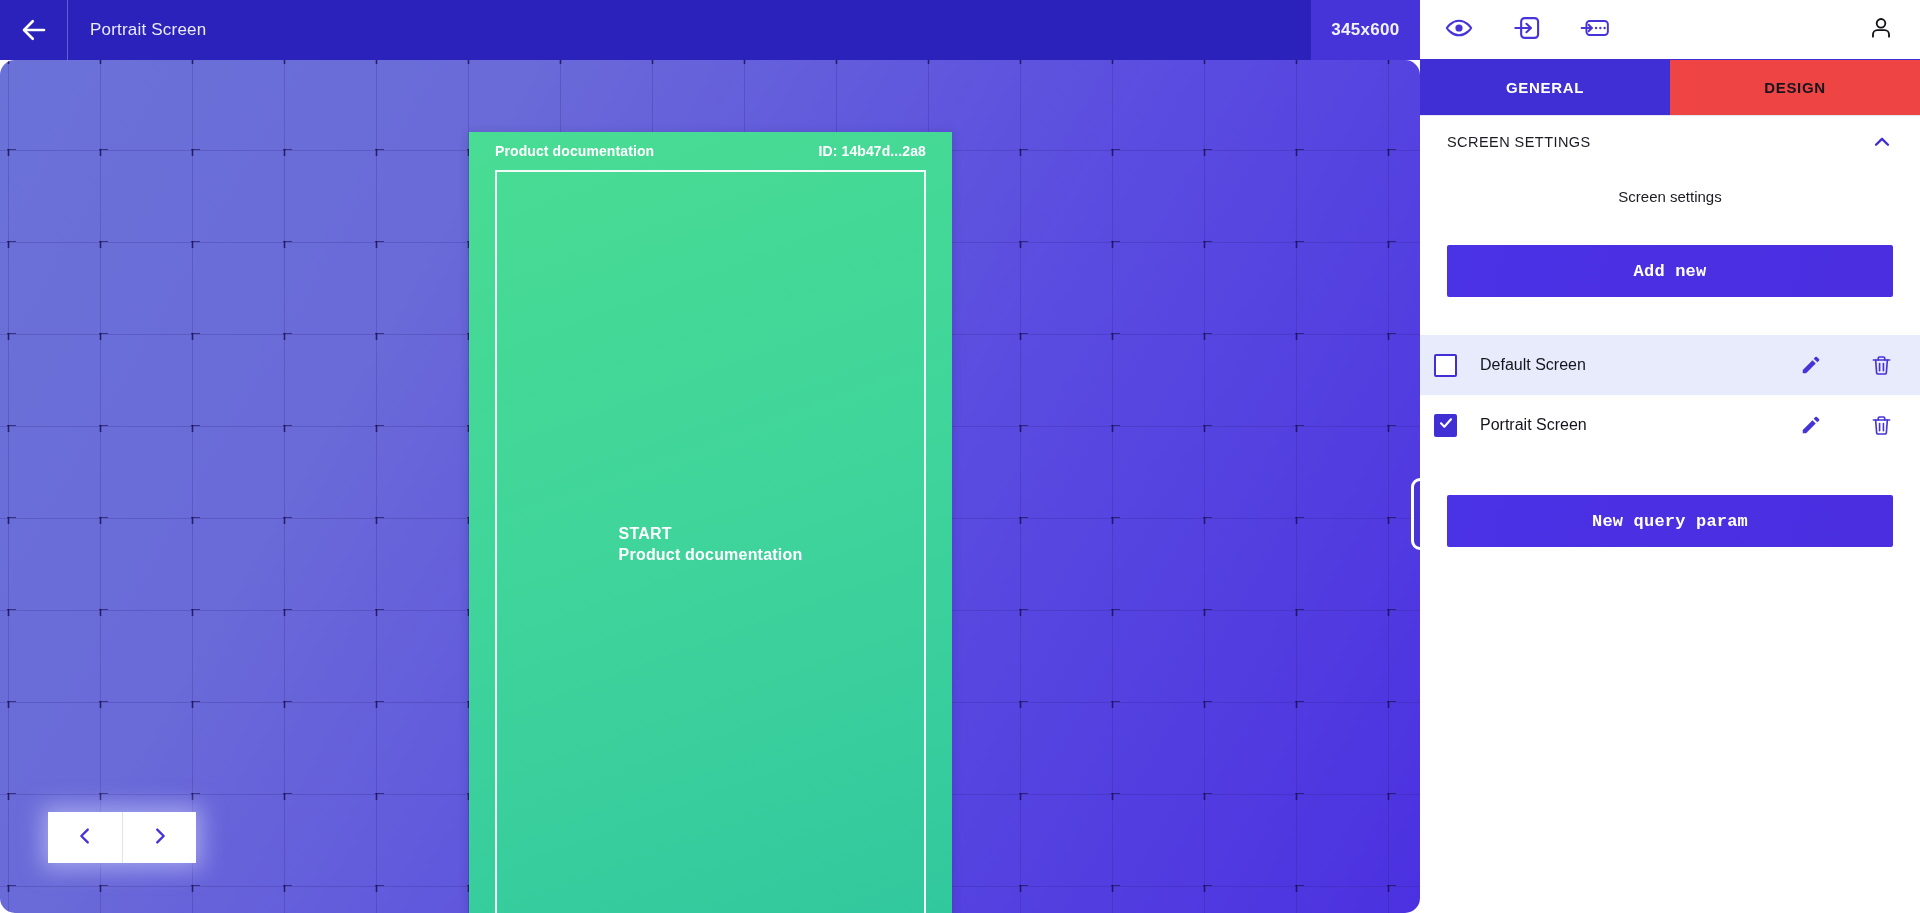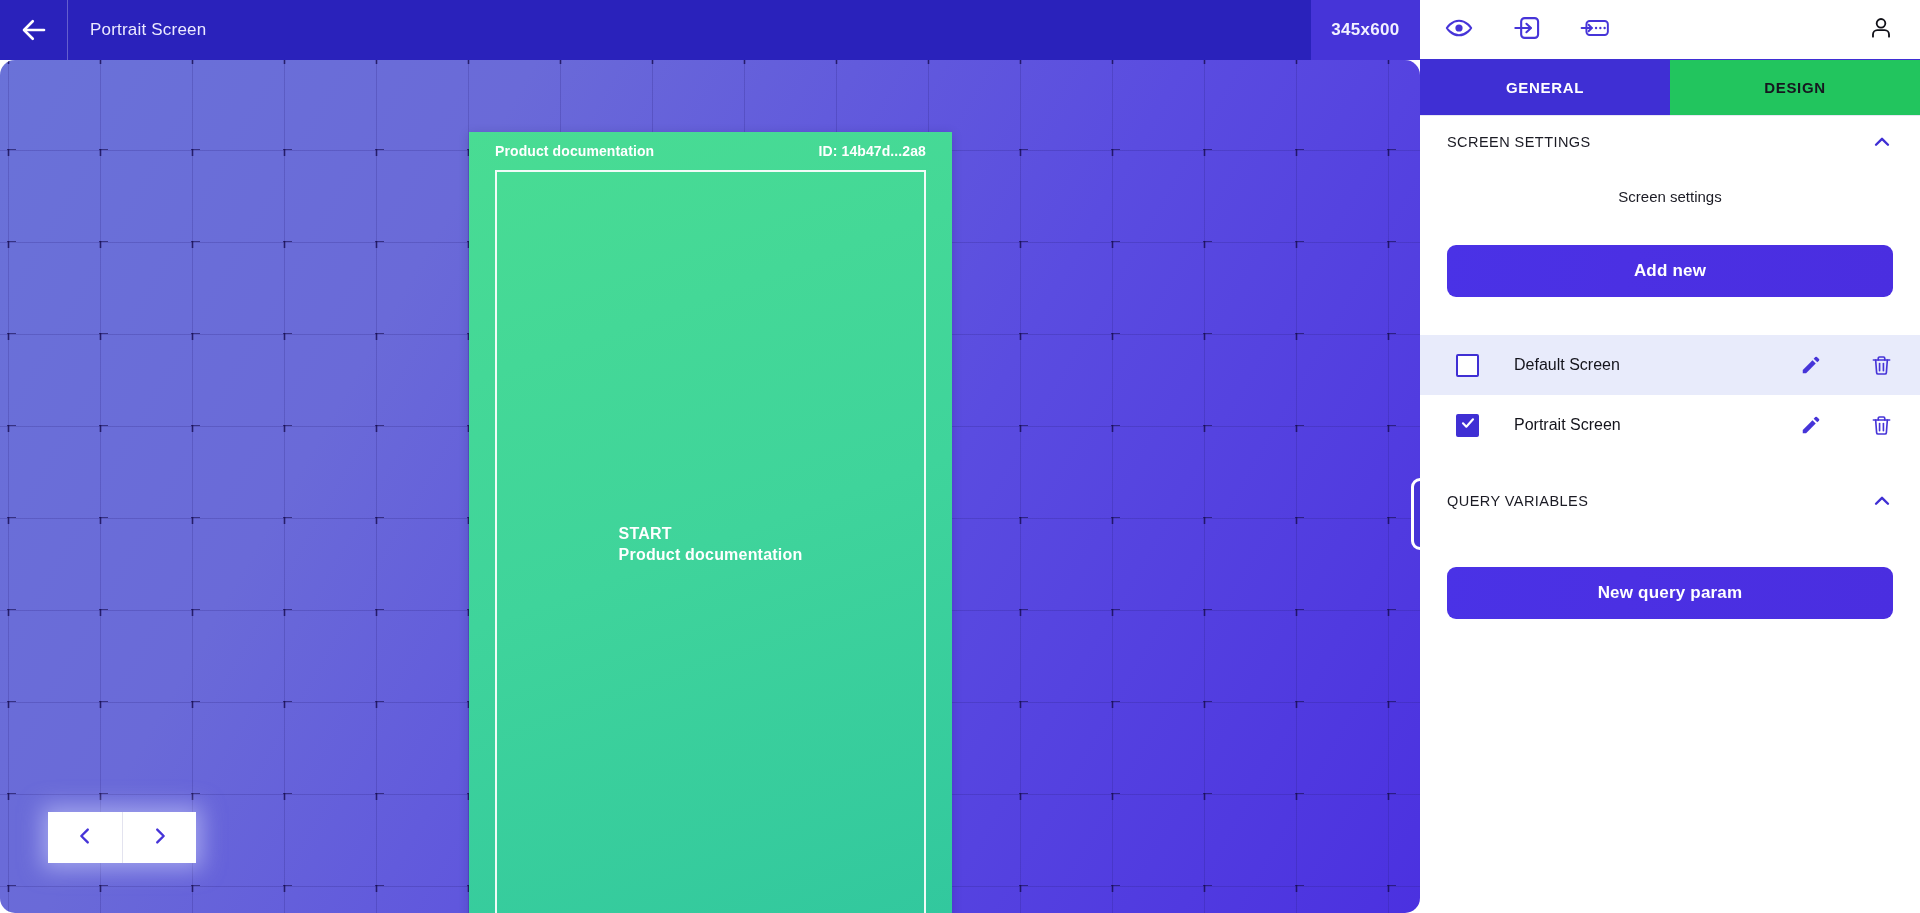--- a/index.html
+++ b/index.html
@@ -214,21 +214,21 @@
   .tab {
     flex: 1;
     display: flex;
     align-items: center;
     justify-content: center;
     font-size: 15px;
     font-weight: bold;
     letter-spacing: .7px;
     cursor: pointer;
     color: #16161f;
-    background: #22c55e;
+    background: #ef4444;
   }
   .tab.active {
     background: #3f2fd4;
     color: #ffffff;
   }
 
   .section-head {
     display: flex;
     align-items: center;
     justify-content: space-between;
@@ -253,32 +253,32 @@
     height: 52px;
     background: linear-gradient(100deg, #4a32e6 0%, #4b30e3 40%, #4a2ee0 100%);
     color: #ffffff;
     font-size: 17px;
     font-weight: bold;
     letter-spacing: .2px;
     display: flex;
     align-items: center;
     justify-content: center;
     border: none;
-    border-radius: 9px;
-    cursor: pointer;
-    font-family: Liberation Sans, sans-serif;
+    border-radius: 2px;
+    cursor: pointer;
+    font-family: Liberation Mono, monospace;
   }
 
   .screen-list { margin-top: 38px; }
   .screen-row {
     display: flex;
     align-items: center;
     height: 60px;
-    padding: 0 27px 0 36px;
-    gap: 16px;
+    padding: 0 27px 0 14px;
+    gap: 4px;
     cursor: pointer;
   }
   .screen-row.highlight { background: #e8ebfb; }
   .cb {
     width: 23px;
     height: 23px;
     border: 2px solid #3f2fd4;
     border-radius: 2px;
     display: flex;
     align-items: center;
@@ -479,26 +479,18 @@
                 <path d="M8.6 6.2V4.4a1.3 1.3 0 0 1 1.3-1.3h4.2a1.3 1.3 0 0 1 1.3 1.3v1.8"></path>
                 <path d="M5.9 6.2l1 13.2a1.6 1.6 0 0 0 1.6 1.5h7a1.6 1.6 0 0 0 1.6-1.5l1-13.2"></path>
                 <line x1="10" y1="10" x2="10" y2="17.5"></line>
                 <line x1="14" y1="10" x2="14" y2="17.5"></line>
               </svg>
             </span>
           </div>
         </div>
       </div>
 
-      <div class="section-head qv-head">
-        <span>QUERY VARIABLES</span>
-        <span class="chev">
-          <svg width="22" height="22" viewBox="0 0 24 24" fill="none" stroke="#3f2fd4" stroke-width="2.6" stroke-linecap="round" stroke-linejoin="round">
-            <polyline points="5.5,15 12,8.6 18.5,15"></polyline>
-          </svg>
-        </span>
-      </div>
 
       <button class="primary-btn">New query param</button>
 
     </div>
   </div>
 </div>
 
 </body></html>

